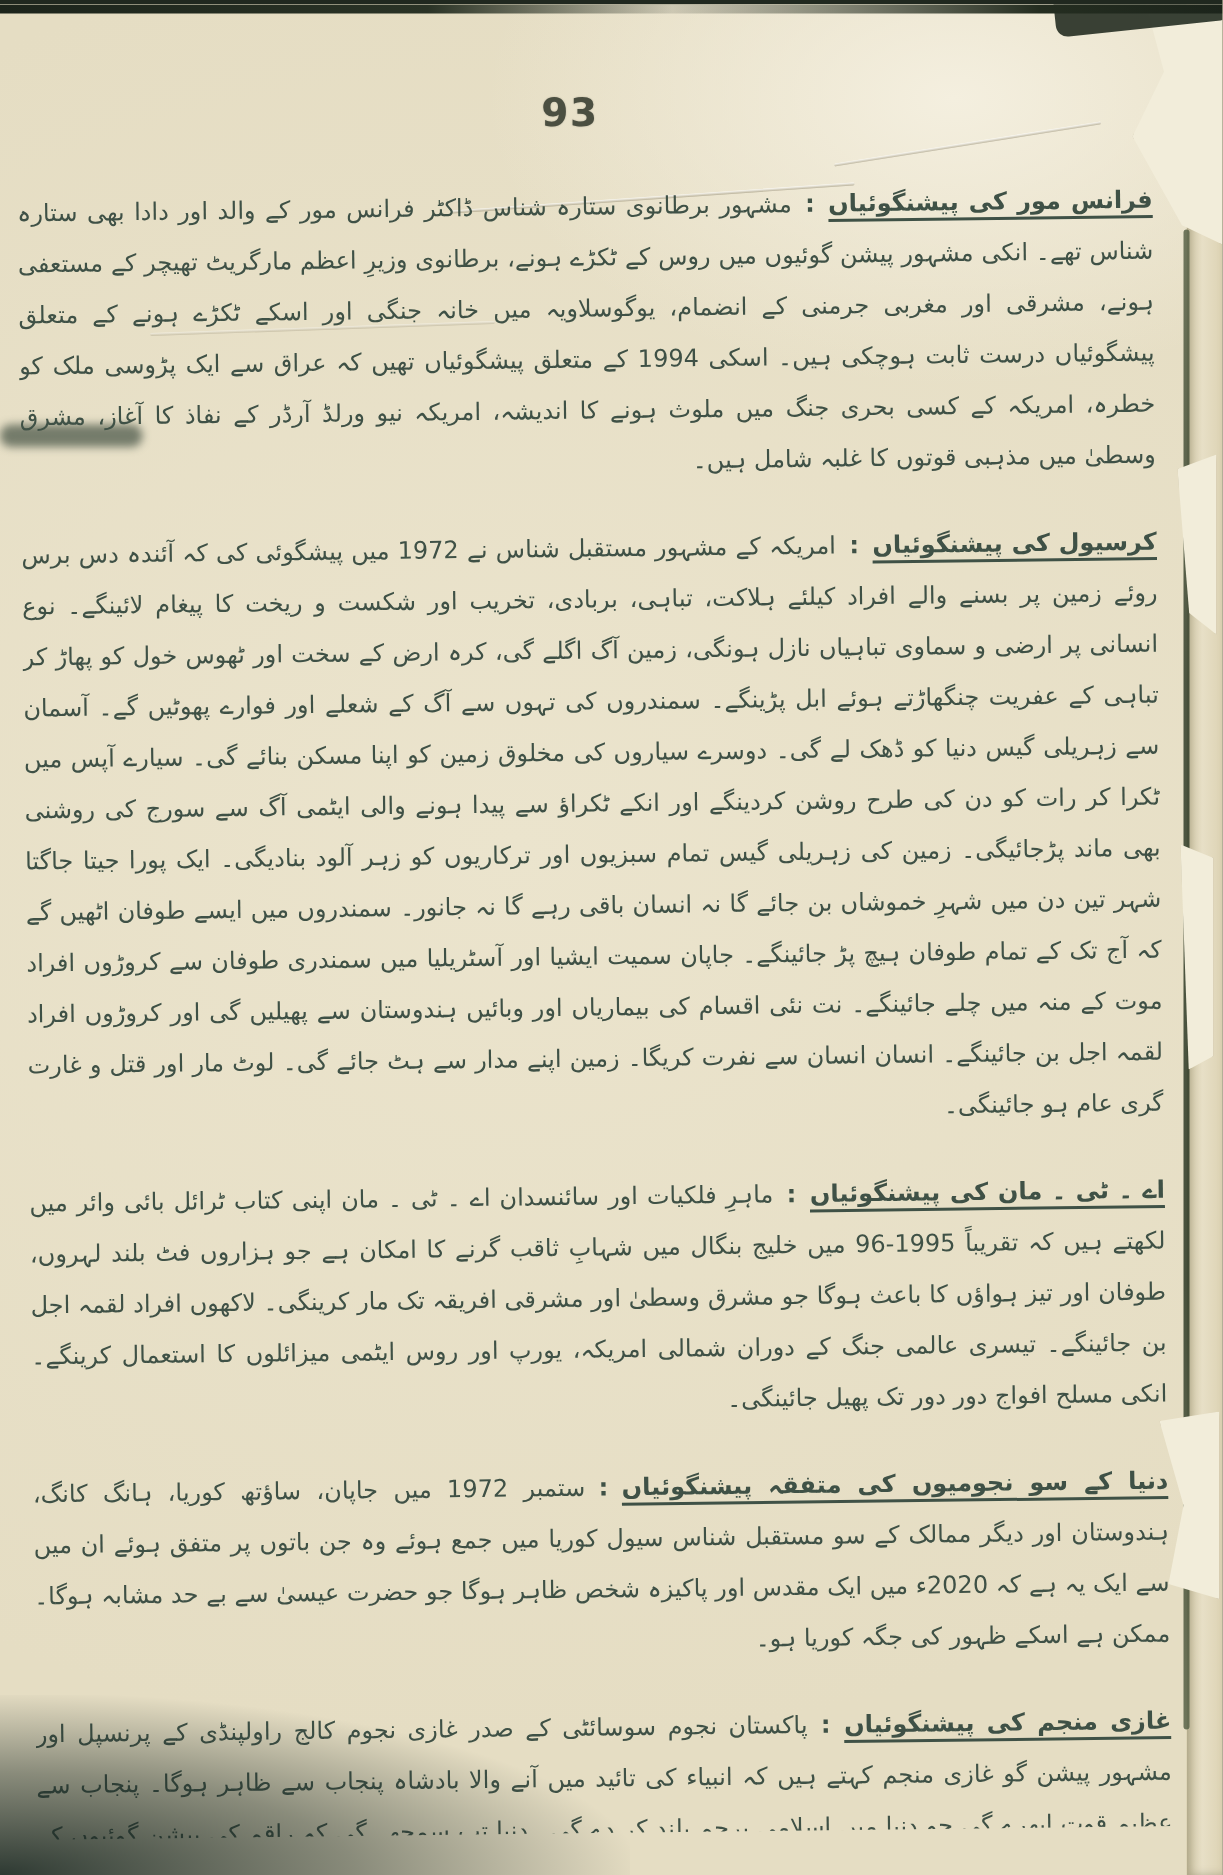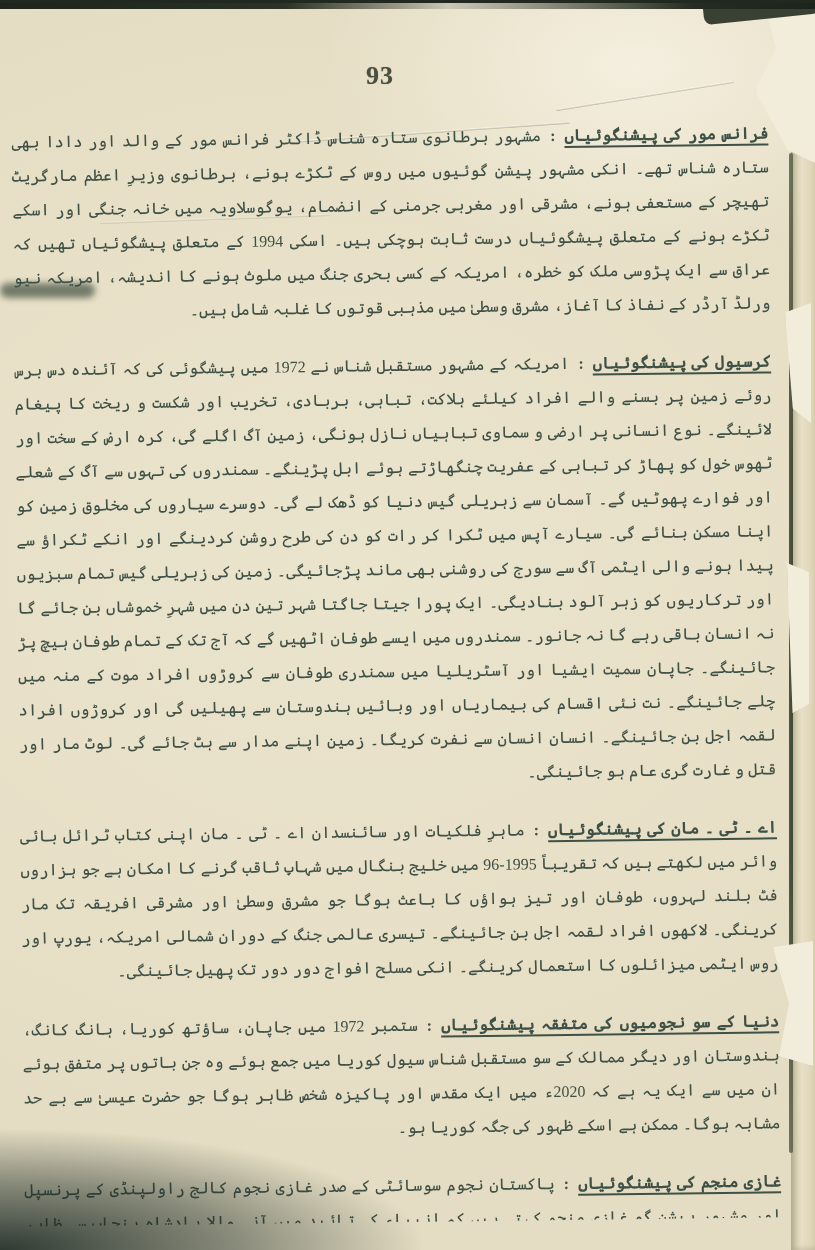--- a/index.html
+++ b/index.html
@@ -8,21 +8,20 @@
     background:#20281f;
     font-family:"DejaVu Sans",sans-serif;
   }
   .paper{
     position:absolute;left:0;top:3px;right:0;bottom:0;
     background:
       radial-gradient(ellipse 520px 320px at 78% 5%, #f4efdf 0%, rgba(244,239,223,0) 60%),
       radial-gradient(ellipse 1000px 800px at 42% 45%, #ebe4cd 0%, #e5ddc3 75%),
       #e5ddc3;
     overflow:hidden;
-    font-family:Liberation Serif, serif;
   }
   
   .side-strip{
     position:absolute;top:0;right:0;width:24px;height:100%;
     background:linear-gradient(to left,#ddd3b4 0%,#e7dfc6 55%,#d8cead 100%);
     box-shadow:inset 3px 0 6px rgba(90,85,60,.35);
   }
   .fold-line{
     position:absolute;top:150px;right:22px;width:4px;height:1000px;
     background:linear-gradient(#5a6348 0%,#333e2a 30%,#2c3824 70%,#5a6348 100%);

